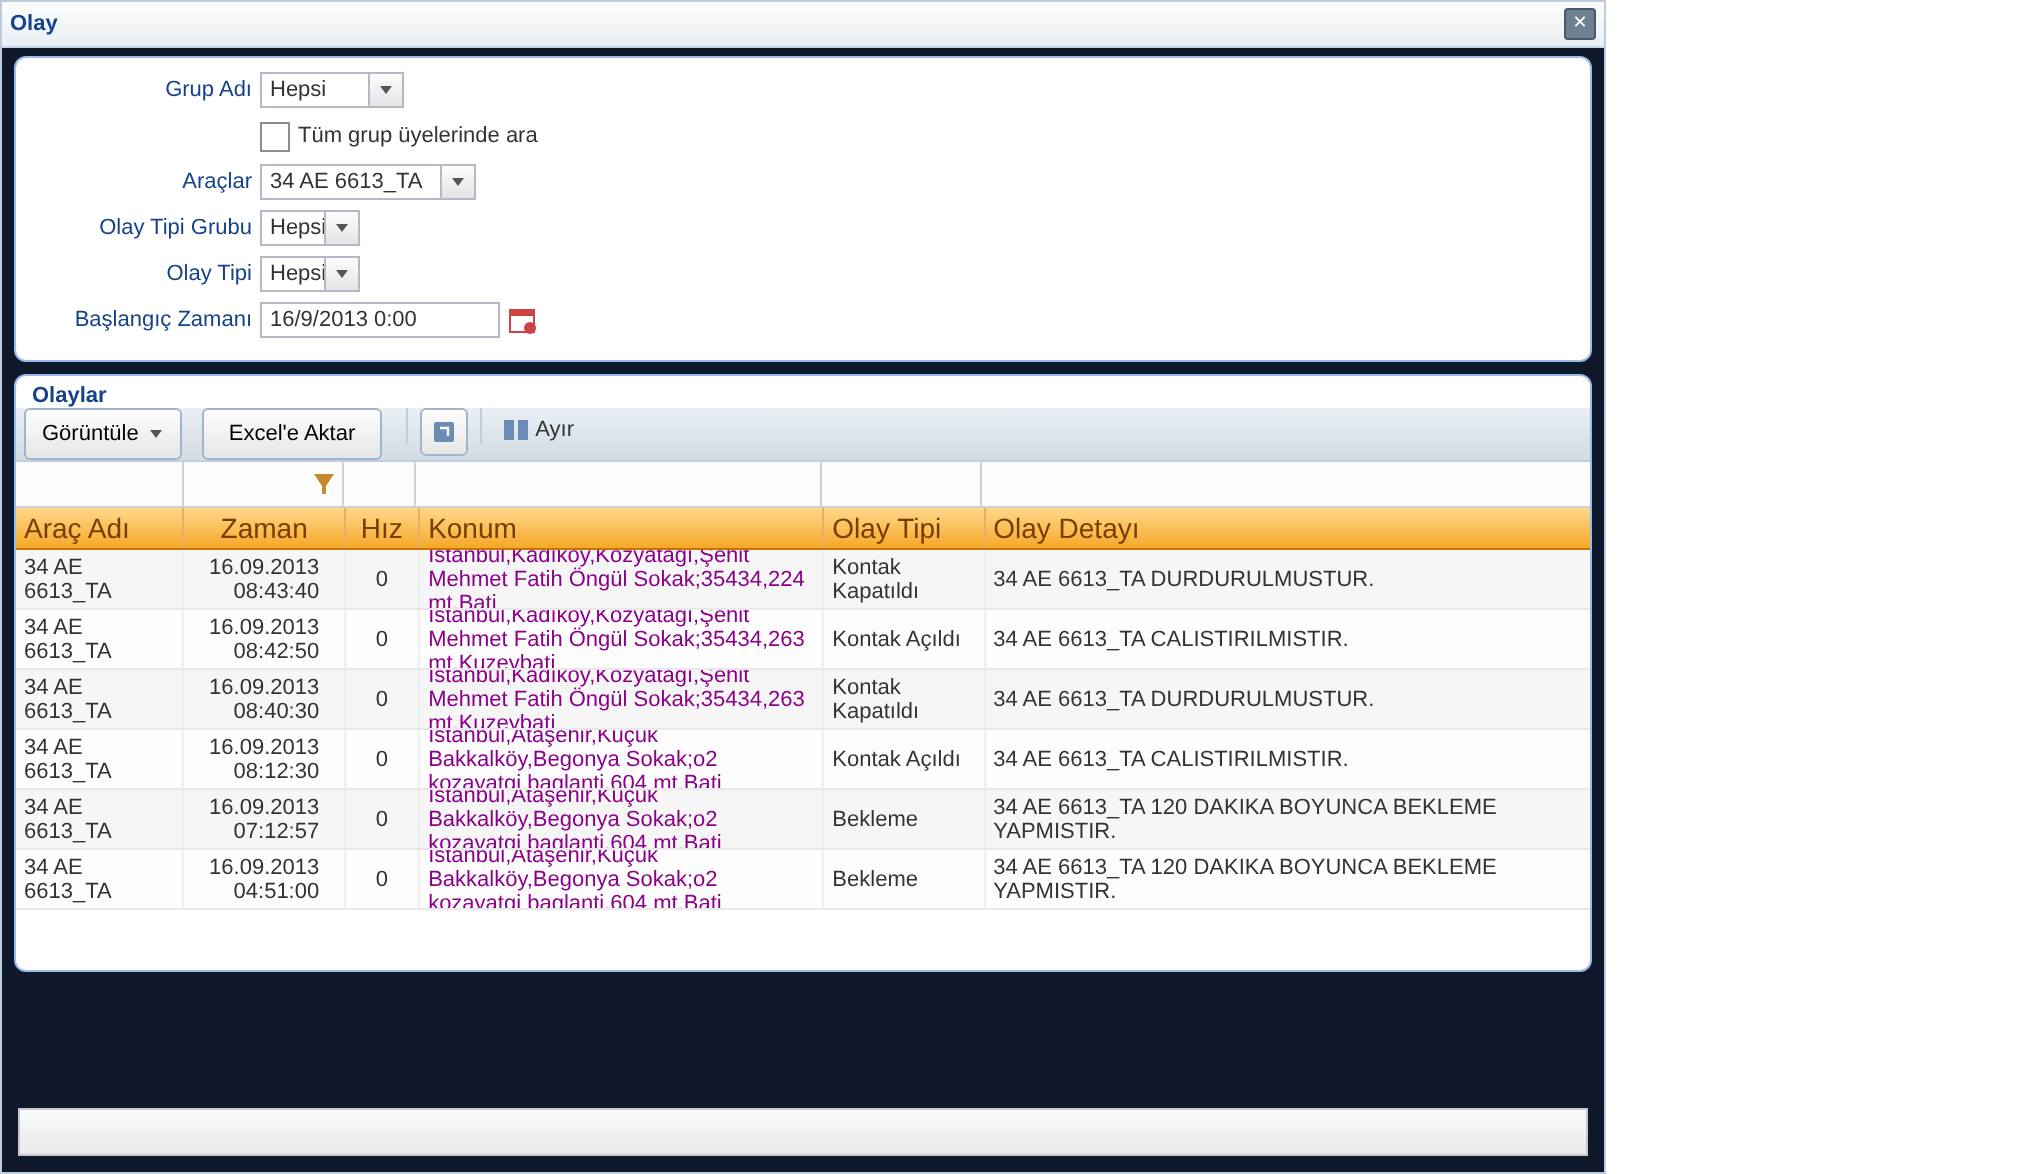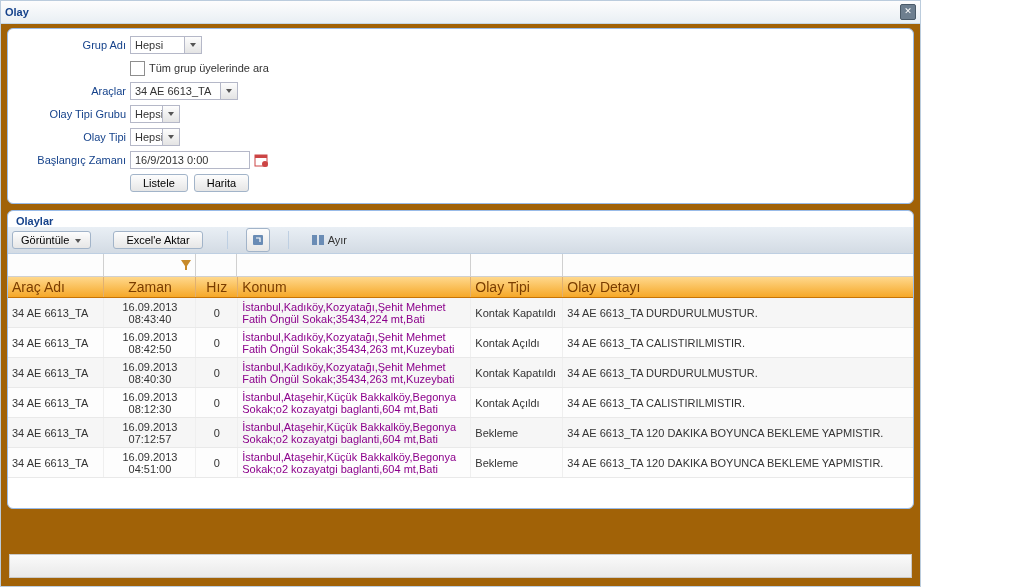--- a/index.html
+++ b/index.html
@@ -1,45 +1,45 @@
 <!DOCTYPE html>
 <html><head>
 <meta charset="utf-8">
 <style>
   html,body{margin:0;padding:0;font-family:Arial,Helvetica,sans-serif;font-size:11px;color:#333;background:#fff}
-  .window{position:relative;width:921px;height:587px;box-sizing:border-box;background:#a16207;border:1px solid #bcd;}
+  .window{position:relative;width:803px;height:587px;box-sizing:border-box;background:#0f172a;border:1px solid #bcd;}
   .titlebar{background:linear-gradient(#fdfdfd,#e9eff4);border-bottom:1px solid #c5d7e6;height:22px;display:flex;align-items:center;justify-content:space-between;padding:0 4px}
   .titlebar-title{color:#15428b;font-weight:bold;font-size:11px}
   .close-x{width:14px;height:14px;background:#6e7f8f;border:1px solid #4a5a68;color:#fff;font-size:9px;line-height:12px;text-align:center;cursor:pointer;border-radius:2px}
   .body{padding:4px 6px 6px 6px}
   .panel{border:1px solid #99bbe8;border-radius:6px;background:#fff;margin-bottom:6px}
   .panel-header{color:#15428b;font-weight:bold;font-size:11px;padding:4px 8px 0 8px}
   .panel-body{padding:4px 8px 8px 8px}
   .form-row{display:flex;align-items:center;height:22px;margin:1px 0}
   .form-label{width:110px;text-align:right;color:#15428b;font-size:11px;padding-right:4px}
   .combo,.text-input{border:1px solid #b5b8c8;background:#fff;height:18px;display:flex;align-items:center;box-sizing:border-box}
   .combo{position:relative}
   .combo-text{padding:0 4px;font-size:11px;flex:1;white-space:nowrap;overflow:hidden}
   .combo-btn{width:16px;height:16px;border-left:1px solid #b5b8c8;background:linear-gradient(#fdfdfd,#e4e4e4);display:flex;align-items:center;justify-content:center;cursor:pointer}
   .cal-icon{width:14px;height:14px;margin-left:4px;display:inline-flex;align-items:center;justify-content:center}
   .btn{background:linear-gradient(#fdfdfd,#e6e6e6);border:1px solid #a2b4c9;border-radius:3px;padding:2px 12px;font-size:11px;cursor:pointer;margin-right:6px}
-  .toolbar{background:linear-gradient(#e9eff5,#d3dbe4);border-bottom:1px solid #becfe2;height:26px;display:flex;align-items:center;padding:0 4px;gap:16px}
+  .toolbar{background:linear-gradient(#e9eff5,#d3dbe4);border-bottom:1px solid #becfe2;height:26px;display:flex;padding:0 4px;gap:4px}
   .toolbar .icon-btn{width:22px;height:22px;border:1px solid #a2b4c9;background:linear-gradient(#fdfdfd,#e6e6e6);border-radius:3px;display:flex;align-items:center;justify-content:center;cursor:pointer}
   .toolbar-sep{width:1px;height:18px;background:#becfe2;margin:0 2px}
   .grid-filterrow{display:flex;height:22px;background:#fdfdfd;border-bottom:1px solid #d0d0d0}
   .grid-filterrow .fcell{border-right:1px solid #d0d0d0;box-sizing:border-box;height:22px;display:flex;align-items:center;justify-content:flex-end;padding-right:2px}
   .funnel{width:14px;height:14px}
   .grid-head{display:flex;height:20px;background:linear-gradient(#ffd88c,#f6a828);border-bottom:1px solid #c77405}
   .grid-head .hcell{border-right:1px solid #e0b070;box-sizing:border-box;display:flex;align-items:center;padding:0 4px;color:#7a3d00;font-size:14px;font-weight:normal}
   .grid-body{}
   .grow{display:flex;height:29px;border-bottom:1px solid #e9e9e9}
   .grow:nth-child(odd){background:#f6f6f6}
   .grow:nth-child(even){background:#fdfdfd}
   .gcell{border-right:1px solid #efefef;box-sizing:border-box;display:flex;align-items:center;padding:0 4px;font-size:11px;color:#333;overflow:hidden}
-  .gcell.center{justify-content:center;text-align:center}
+  .gcell.center{justify-content:center;text-align:right}
   .gcell.link{color:#8b008b}
   .gcell .twoline{line-height:12px;font-size:11px}
   .col-arac{width:105px}
   .col-zaman{width:100px}
   .col-hiz{width:45px}
   .col-konum{width:255px}
   .col-tip{width:100px}
   .col-detay{width:383px}
   .checkbox{width:13px;height:13px;border:1px solid #8e8e8e;background:#fff;display:inline-block;margin-right:4px}
   .statusbar{position:absolute;left:8px;right:8px;bottom:8px;height:22px;border:1px solid #c9c9c9;background:linear-gradient(#fafafa,#e9e9e9)}
@@ -122,25 +122,20 @@
           <span class="cal-icon">
             <svg width="14" height="14">
                 <rect x="1" y="2" width="12" height="11" fill="#fff" stroke="#c44" stroke-width="1"></rect>
                 <rect x="1" y="2" width="12" height="3" fill="#c44"></rect>
                 <circle cx="11" cy="11" r="3" fill="#c44"></circle>
               </svg>
           </span>
         </div>
 
 
-        <div class="form-row">
-          <div class="form-label"></div>
-          <button class="btn">Listele</button>
-          <button class="btn">Harita</button>
-        </div>
 
       </div>
     </div>
 
     <div class="panel" style="padding-bottom:0">
       <div class="panel-header">Olaylar</div>
 
       <div class="toolbar">
         <button class="btn" style="padding:2px 8px">
           <span>Görüntüle</span>

